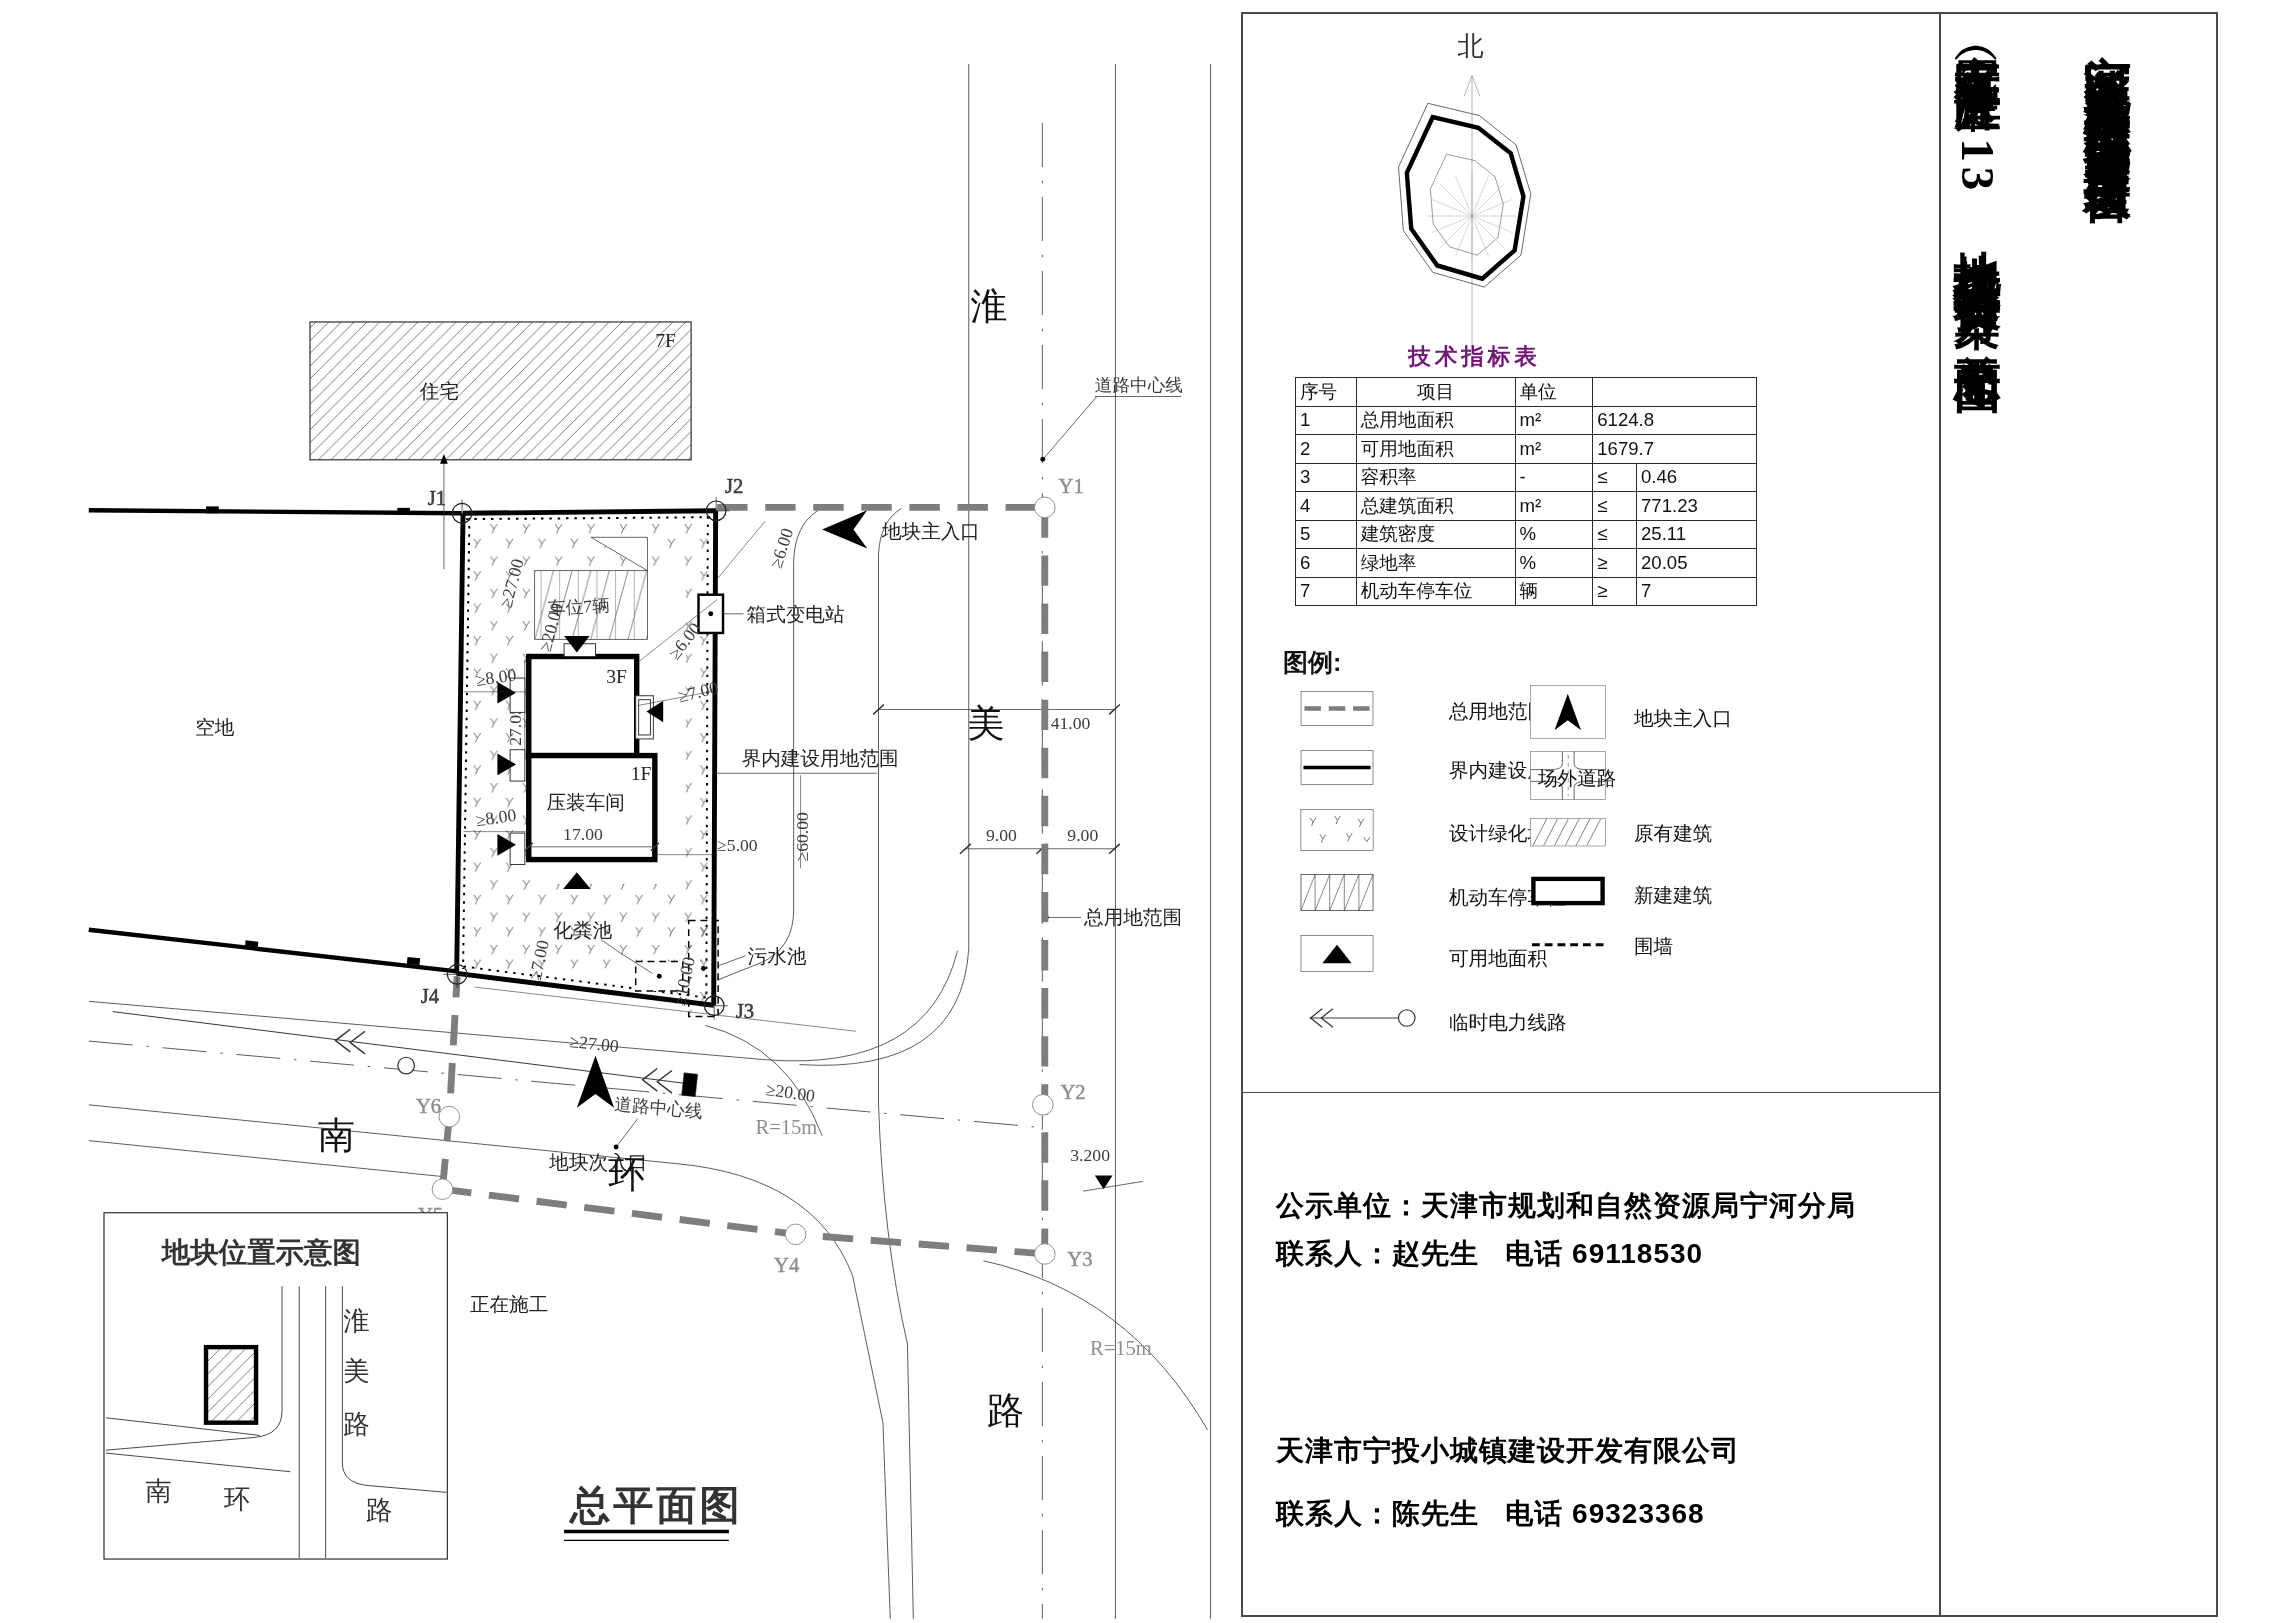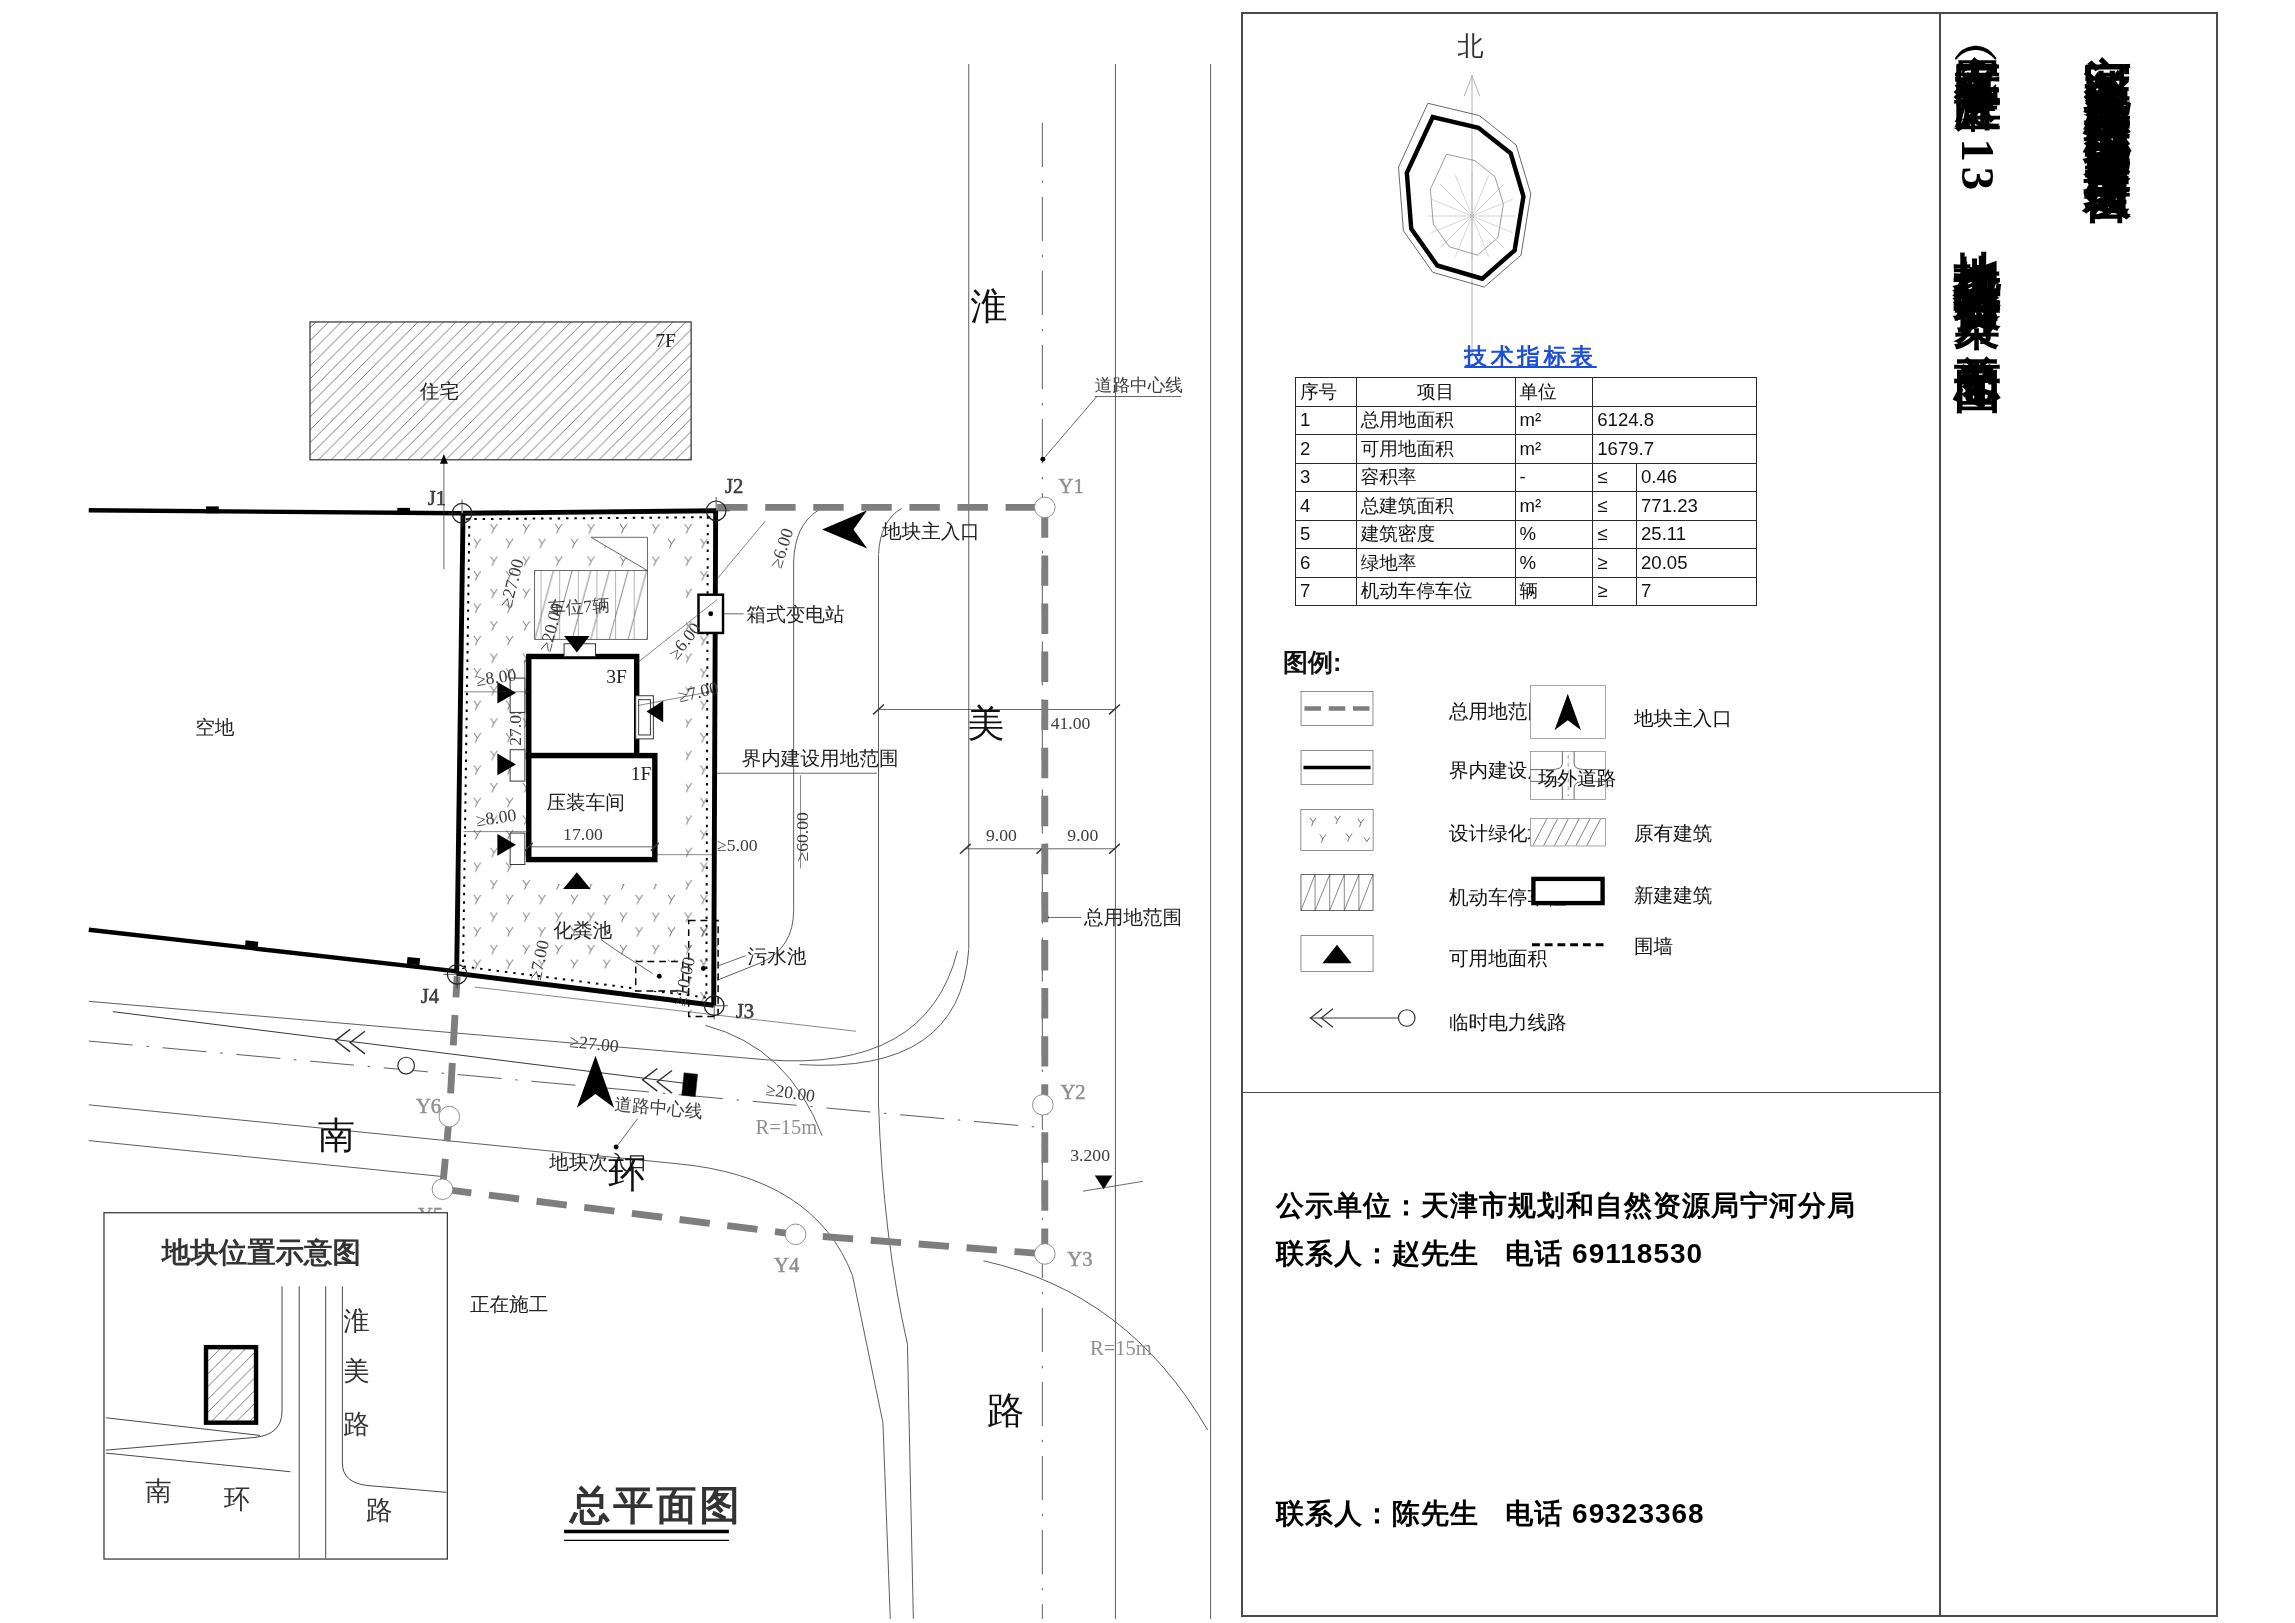--- a/index.html
+++ b/index.html
@@ -1,22 +1,22 @@
 <!DOCTYPE html>
 <html style="font-size:7.9px"><head>
 <meta charset="utf-8">
 <style>
   html,body{margin:0;padding:0;background:#e8e8e8;}
   #sheet{position:relative;width:2295px;height:1623px;background:#ffffff;overflow:hidden;
          font-family:"Liberation Serif",serif;color:#222;}
   .abs{position:absolute;}
   .frameline{position:absolute;background:#4a4a4a;}
   
-  #tech-title{position:absolute;left:1415px;top:341px;width:231px;text-align:center;
-      font-family:"Liberation Sans",sans-serif;font-size:22.6px;font-weight:600;letter-spacing:3.9px;color:#1d4ed8;text-decoration:underline;}
+  #tech-title{position:absolute;left:1359px;top:341px;width:231px;text-align:center;
+      font-family:"Liberation Sans",sans-serif;font-size:22.6px;font-weight:600;letter-spacing:3.9px;color:#701a75;}
   #tech-table{position:absolute;left:1295px;top:377px;border-collapse:collapse;
       font-family:"Liberation Sans",sans-serif;font-size:18.6px;color:#111;}
   #tech-table td,#tech-table th{border:1px solid #2a2a2a;height:27.5px;padding:0 3.9px;font-weight:500;}
   #tech-table .c-no{width:52px;} #tech-table .c-item{width:150px;text-align:center;}
   #tech-table .c-unit{width:69px;} #tech-table .c-cmp{width:35px;border-right:none;}
   #tech-table .c-val{width:111px;}
   #tech-table .cmp-cell{border-right:1px solid #2a2a2a;}
   
   .lg-label{position:absolute;font-family:"Liberation Sans",sans-serif;font-size:19.6px;font-weight:500;color:#111;}
   
@@ -524,19 +524,20 @@
   </svg>
   <div class="lg-label" style="left:1634px;top:882px">新建建筑</div>
 
   <svg class="abs" style="left:1530px;top:935px" width="76" height="19.6" viewBox="0 0 155 40">
     <line x1="4" y1="20" x2="151" y2="20" stroke="#000" stroke-width="6" stroke-dasharray="16 10"></line>
   </svg>
   <div class="lg-label" style="left:1634px;top:933px">围墙</div>
 
   <div class="notice" style="top:1187px">公示单位：天津市规划和自然资源局宁河分局</div>
   <div class="notice" style="top:1235px">联系人：赵先生   电话 69118530</div>
+  <div class="notice" style="top:1432px">天津市宁投小城镇建设开发有限公司</div>
   <div class="notice" style="top:1495px">联系人：陈先生   电话 69323368</div>
 
   <div class="vtitle" style="left:2077px">宁河区北淮淀生态移民（示范小城镇）农民安置用房建设项目-</div>
   <div class="vtitle" style="left:1947px">安置区（淮淀片区）05-13 地块垃圾转运站设计方案，总平面图</div>
 
 </div>
 
 
 </body></html>

